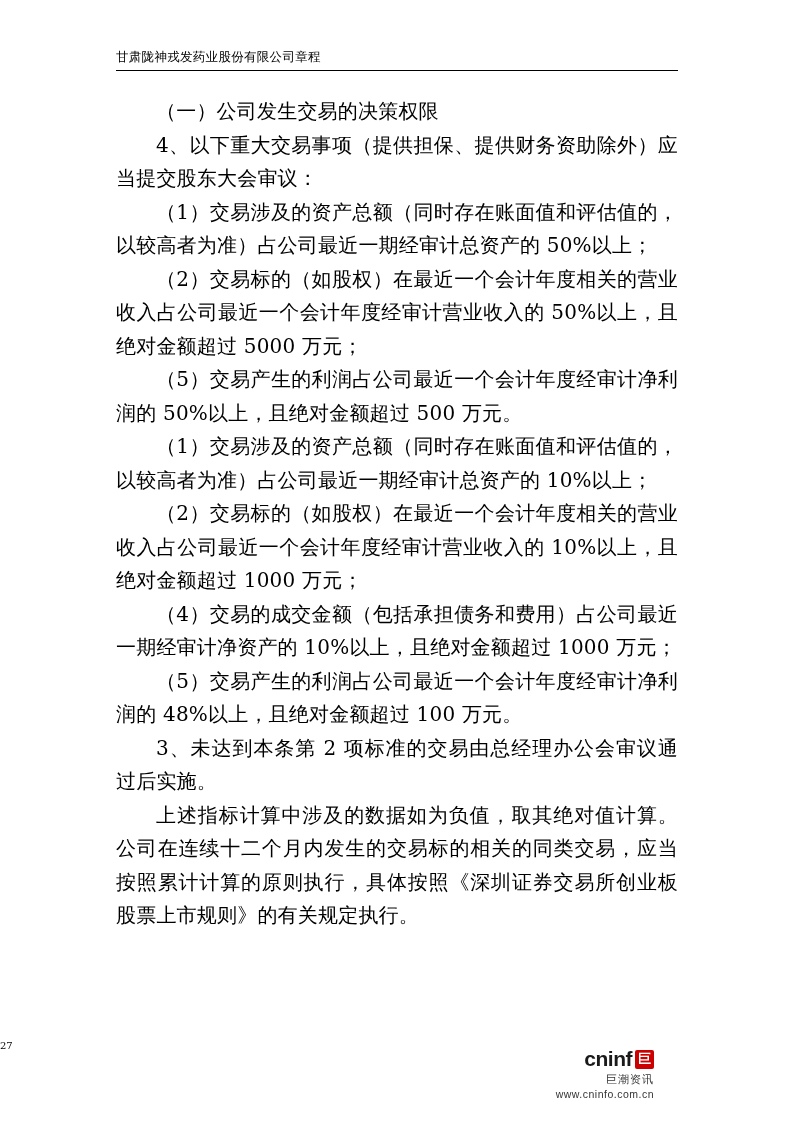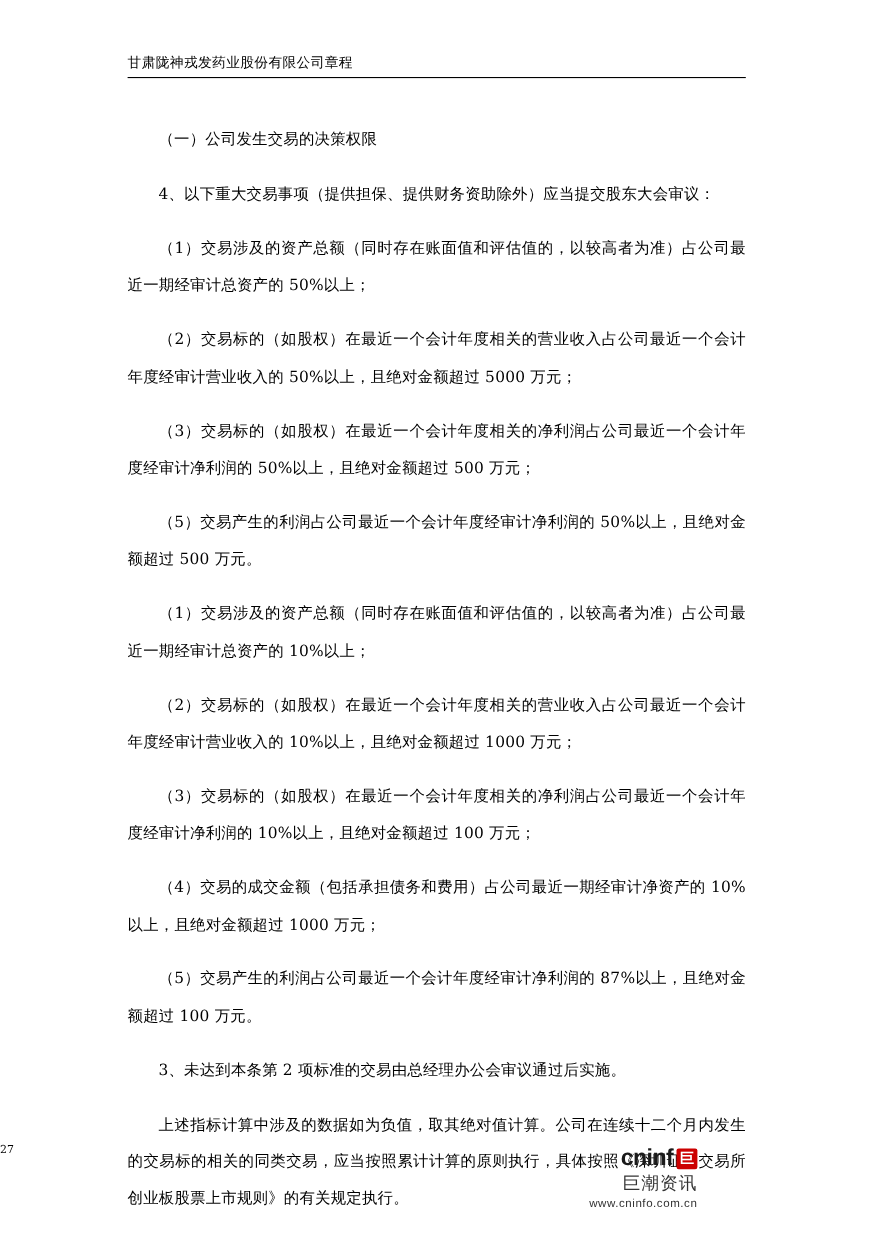--- a/index.html
+++ b/index.html
@@ -40,42 +40,42 @@
     border-bottom: 1px solid #000;
     width: 562px;
   }
   .content {
     position: absolute;
     left: 116px;
     top: 95px;
     width: 562px;
   }
   p.para {
-    margin: 16px 0 0 0;
-    font-size: 14px;
+    margin: 0 0 0 0;
+    font-size: 20px;
     line-height: 33.5px;
     text-align: justify;
     text-justify: inter-ideograph;
     letter-spacing: 0.2px;
   }
   p.indent2 {
     text-indent: 2em;
   }
   .footer-page {
     position: absolute;
     top: 1040px;
     left: 0;
     width: 793px;
     text-align: left;
     font-size: 10px;
     font-family: "DejaVu Serif", "Liberation Serif", serif;
   }
   .logo {
     position: absolute;
-    right: 31px;
+    right: 11px;
     bottom: 22px;
     text-align: right;
     font-family: "Liberation Sans", sans-serif;
     margin-left: 29px;
   }
   .logo-main {
     display: flex;
     align-items: center;
     justify-content: flex-end;
     gap: 3px;
@@ -98,48 +98,46 @@
     justify-content: center;
     border-radius: 2px;
   }
   .logo-sub {
     font-size: 10.5px;
     color: #333;
     margin-top: 1px;
     letter-spacing: 0.5px;
   }
   .logo-cn {
-    font-size: 16px;
+    font-size: 11px;
     color: #333;
     letter-spacing: 1px;
     margin-top: 1px;
   }
 </style>
 </head>
 <body>
 
 <div class="page">
 
   <div class="header">
     <div class="header-text">甘肃陇神戎发药业股份有限公司章程</div>
     <div class="header-rule"></div>
   </div>
 
   <div class="content">
     <p class="para indent2">（一）公司发生交易的决策权限</p>
     <p class="para indent2">4、以下重大交易事项（提供担保、提供财务资助除外）应当提交股东大会审议：</p>
     <p class="para indent2">（1）交易涉及的资产总额（同时存在账面值和评估值的，以较高者为准）占公司最近一期经审计总资产的 50%以上；</p>
     <p class="para indent2">（2）交易标的（如股权）在最近一个会计年度相关的营业收入占公司最近一个会计年度经审计营业收入的 50%以上，且绝对金额超过 5000 万元；</p>
-    <p class="para indent2">（3）交易标的（如股权）在最近一个会计年度相关的净利润占公司最近一个会计年度经审计净利润的 50%以上，且绝对金额超过 500 万元；</p>
     <p class="para indent2">（5）交易产生的利润占公司最近一个会计年度经审计净利润的 50%以上，且绝对金额超过 500 万元。</p>
     <p class="para indent2">（1）交易涉及的资产总额（同时存在账面值和评估值的，以较高者为准）占公司最近一期经审计总资产的 10%以上；</p>
     <p class="para indent2">（2）交易标的（如股权）在最近一个会计年度相关的营业收入占公司最近一个会计年度经审计营业收入的 10%以上，且绝对金额超过 1000 万元；</p>
-    <p class="para indent2">（3）交易标的（如股权）在最近一个会计年度相关的净利润占公司最近一个会计年度经审计净利润的 10%以上，且绝对金额超过 100 万元；</p>
     <p class="para indent2">（4）交易的成交金额（包括承担债务和费用）占公司最近一期经审计净资产的 10%以上，且绝对金额超过 1000 万元；</p>
-    <p class="para indent2">（5）交易产生的利润占公司最近一个会计年度经审计净利润的 87%以上，且绝对金额超过 100 万元。</p>
+    <p class="para indent2">（5）交易产生的利润占公司最近一个会计年度经审计净利润的 48%以上，且绝对金额超过 100 万元。</p>
     <p class="para indent2">3、未达到本条第 2 项标准的交易由总经理办公会审议通过后实施。</p>
     <p class="para indent2">上述指标计算中涉及的数据如为负值，取其绝对值计算。公司在连续十二个月内发生的交易标的相关的同类交易，应当按照累计计算的原则执行，具体按照《深圳证券交易所创业板股票上市规则》的有关规定执行。</p>
   </div>
 
   <div class="footer-page">27</div>
 
   <div class="logo">
     <div class="logo-main">
       <span class="logo-word">cninf</span>
       <span class="logo-mark">巨</span>

